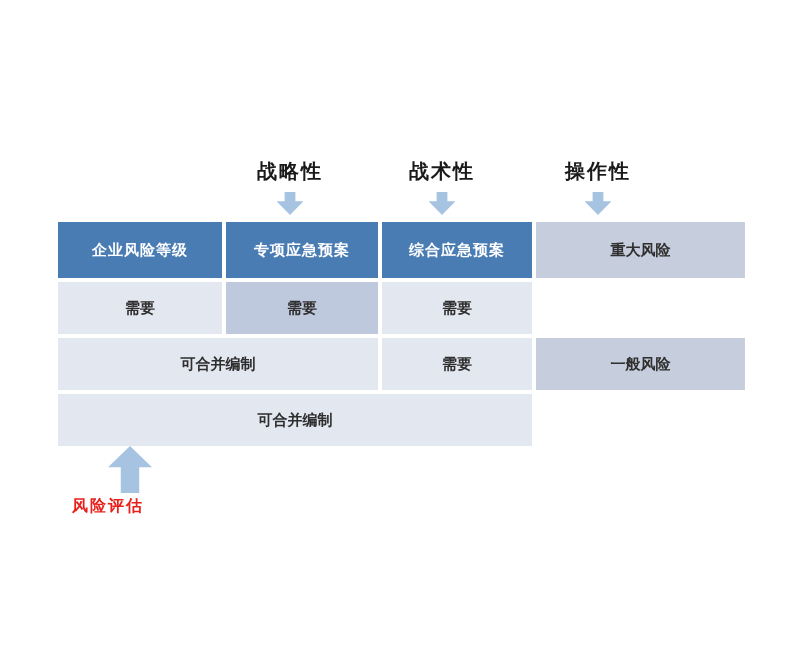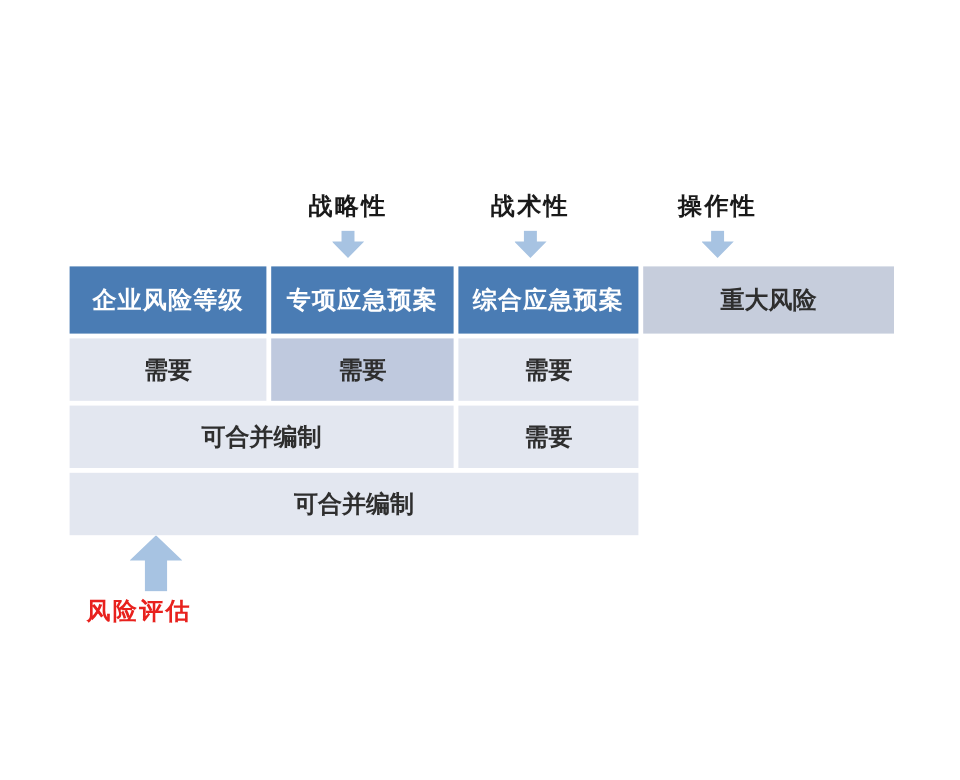--- a/index.html
+++ b/index.html
@@ -53,21 +53,21 @@
     display: grid;
     grid-template-columns: 164px 152px 150px 209px;
     grid-template-rows: 56px 52px 52px 52px;
     gap: 4px;
   }
   .cell {
     display: flex;
     align-items: center;
     justify-content: center;
     font-weight: bold;
-    font-size: 20px;
+    font-size: 15px;
     color: var(--body-text, #2e2e2e);
     background: var(--cell-bg, #e3e7f0);
     white-space: nowrap;
   }
   .cell.header {
     background: var(--header-bg, #4a7cb4);
     color: var(--header-text, #ffffff);
     letter-spacing: 1px;
   }
   .cell.level {
@@ -88,21 +88,21 @@
     height: 47px;
     background: var(--arrow, #a7c3e2);
     clip-path: polygon(50% 0, 100% 45%, 71% 45%, 71% 100%, 29% 100%, 29% 45%, 0 45%);
   }
   .risk-eval-label {
     position: absolute;
     left: 72px;
     top: 496px;
     font-family: "DejaVu Serif", serif;
     font-weight: bold;
-    font-size: 20px;
+    font-size: 16px;
     letter-spacing: 2px;
     color: var(--annotation-red, #e8211d);
     white-space: nowrap;
   }
 </style>
 </head>
 <body>
 
 <div class="canvas">
 
@@ -126,19 +126,20 @@
     <div class="cell header">综合应急预案</div>
 
     <div class="cell level">重大风险</div>
     <div class="cell">需要</div>
     <div class="cell highlight">需要</div>
     <div class="cell">需要</div>
 
     <div class="cell span2">可合并编制</div>
     <div class="cell">需要</div>
 
+    <div class="cell level">一般风险</div>
     <div class="cell span3">可合并编制</div>
   </div>
 
   <div class="arrow-up"></div>
   <div class="risk-eval-label">风险评估</div>
 
 </div>
 
 </body></html>

